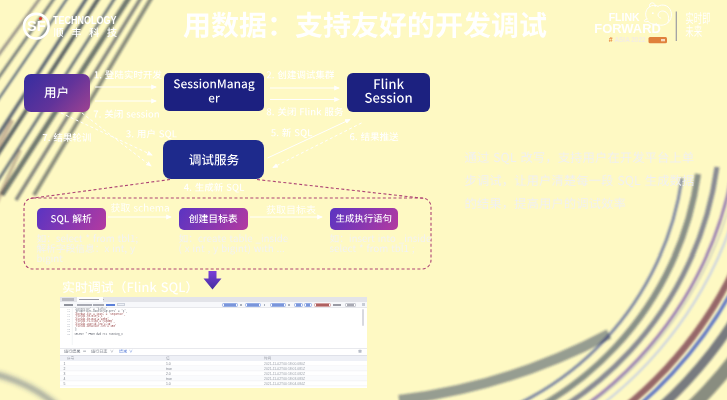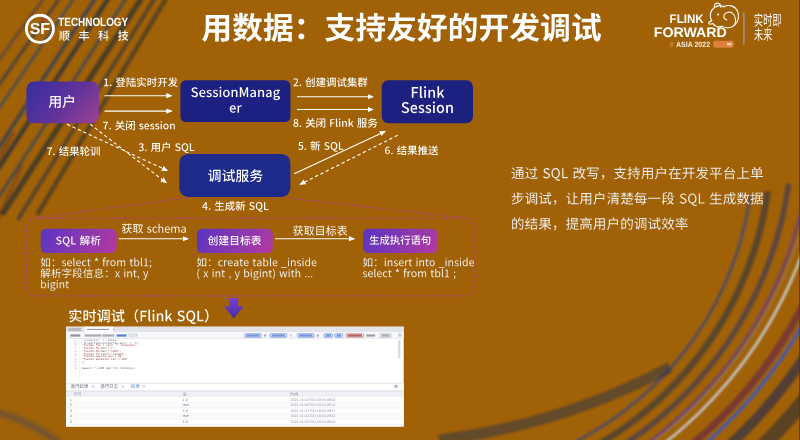--- a/index.html
+++ b/index.html
@@ -1,15 +1,15 @@
 <!DOCTYPE html>
 <html><head><meta charset="utf-8"><style>
 *{margin:0;padding:0;box-sizing:border-box}
 body{width:727px;height:400px;overflow:hidden;background:#000}
-#page{position:relative;width:727px;height:400px;background:#a16207;overflow:hidden;font-family:"Liberation Sans",sans-serif}
+#page{position:relative;width:727px;height:400px;background:#fef9c3;overflow:hidden;font-family:"Liberation Sans",sans-serif}
 .abs{position:absolute}
 </style></head><body>
 <div id="page">
 <svg class="abs" style="left:0;top:0" width="727" height="400" viewBox="0 0 727 400">
 <defs>
 <filter id="bl1" x="-30%" y="-30%" width="160%" height="160%">
           <feGaussianBlur stdDeviation="1.1"></feGaussianBlur>
         </filter>
 <filter id="bl2" x="-30%" y="-30%" width="160%" height="160%">
           <feGaussianBlur stdDeviation="2.5"></feGaussianBlur>

